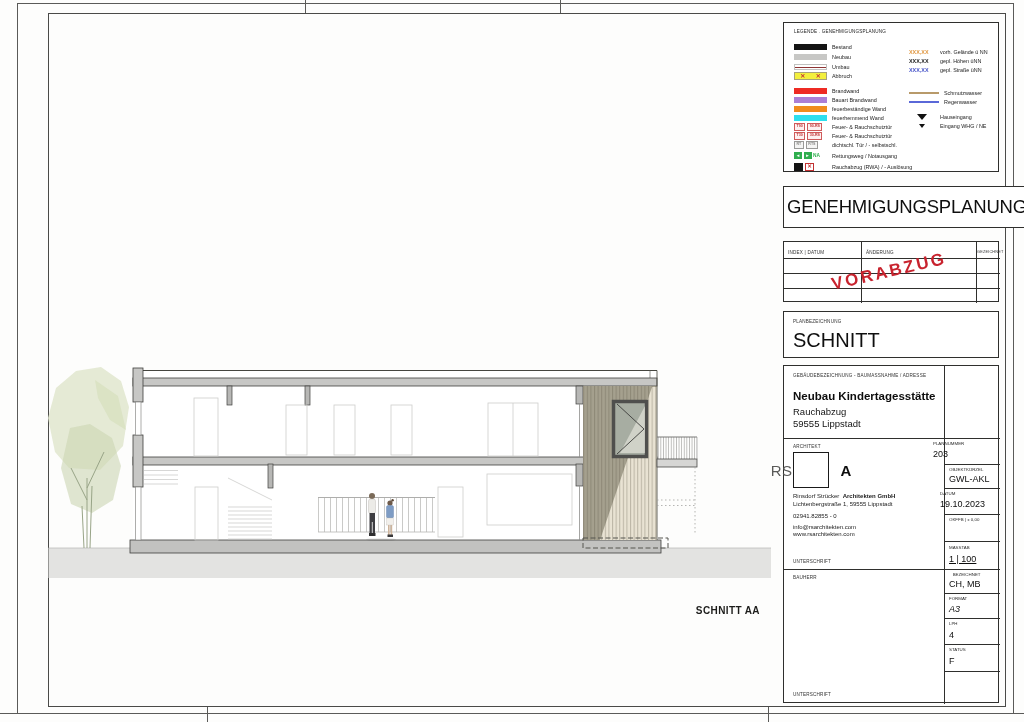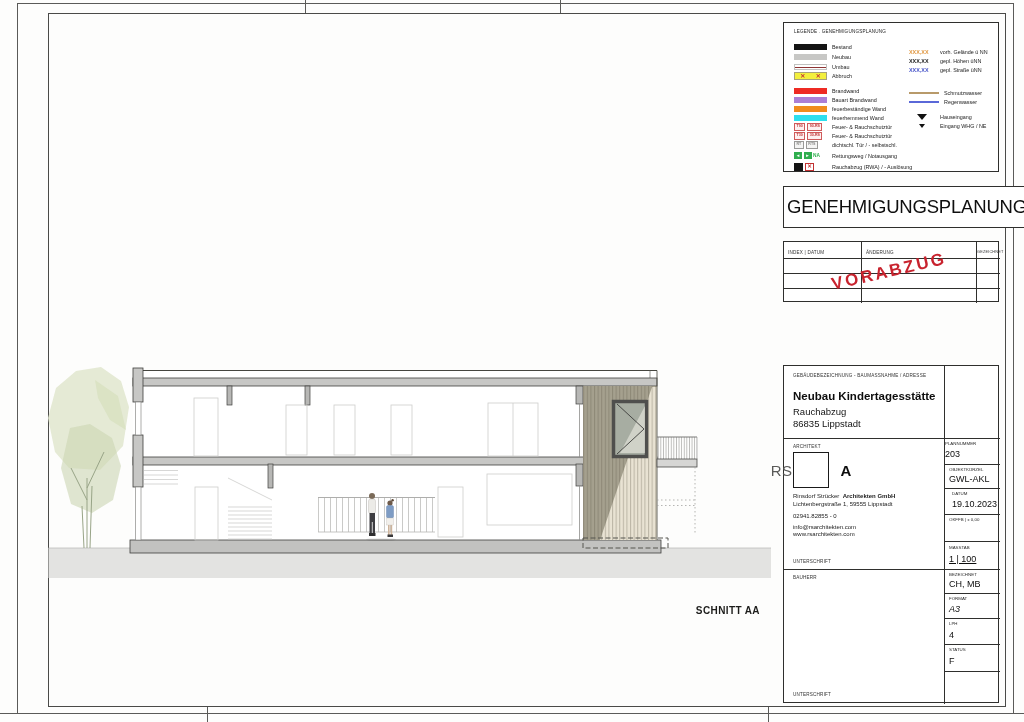--- a/index.html
+++ b/index.html
@@ -329,78 +329,82 @@
     <div class="abs rev-line" style="left:0; top:31px; width:216px; height:1px;"></div>
     <div class="abs rev-line" style="left:0; top:46px; width:216px; height:1px;"></div>
     <div class="abs rev-line" style="left:77px; top:0; width:1px; height:61px;"></div>
     <div class="abs rev-line" style="left:192px; top:0; width:1px; height:61px;"></div>
     <div class="abs micro" style="left:4px; top:8px;">INDEX | DATUM</div>
     <div class="abs micro" style="left:82px; top:8px;">ÄNDERUNG</div>
     <div class="abs micro" style="left:193px; top:8px; font-size:3.8px;">GEZEICHNET</div>
     <div class="abs stamp" style="left:48px; top:33px;">VORABZUG</div>
   </div>
 
+  <div class="abs panel-box" style="left:783px; top:311px; width:216px; height:47px;">
+    <div class="abs micro" style="left:9px; top:7px;">PLANBEZEICHNUNG</div>
+    <div class="abs" style="left:9px; top:17px; font-size:20px; color:#0f0f0f;">SCHNITT</div>
+  </div>
 
   <div class="abs panel-box" style="left:783px; top:365px; width:216px; height:338px;">
 
     <div class="abs tb-line" style="left:0; top:72px; width:216px; height:1px;"></div>
     <div class="abs tb-line" style="left:0; top:203px; width:216px; height:1px;"></div>
     <div class="abs tb-line" style="left:160px; top:0; width:1px; height:338px;"></div>
     <div class="abs tb-line" style="left:160px; top:98px;  width:56px; height:1px;"></div>
     <div class="abs tb-line" style="left:160px; top:122px; width:56px; height:1px;"></div>
     <div class="abs tb-line" style="left:160px; top:148px; width:56px; height:1px;"></div>
     <div class="abs tb-line" style="left:160px; top:175px; width:56px; height:1px;"></div>
     <div class="abs tb-line" style="left:160px; top:227px; width:56px; height:1px;"></div>
     <div class="abs tb-line" style="left:160px; top:252px; width:56px; height:1px;"></div>
     <div class="abs tb-line" style="left:160px; top:278px; width:56px; height:1px;"></div>
     <div class="abs tb-line" style="left:160px; top:305px; width:56px; height:1px;"></div>
 
     <div class="abs micro" style="left:9px; top:7px;">GEBÄUDEBEZEICHNUNG - BAUMASSNAHME / ADRESSE</div>
     <div class="abs tb-name" style="left:9px; top:24px;">Neubau Kindertagesstätte</div>
     <div class="abs tb-addr" style="left:9px; top:40px;">Rauchabzug</div>
-    <div class="abs tb-addr" style="left:9px; top:52px;">86835 Lippstadt</div>
+    <div class="abs tb-addr" style="left:9px; top:52px;">59555 Lippstadt</div>
 
     <div class="abs micro" style="left:9px; top:78px;">ARCHITEKT</div>
     <div class="abs logo-box" style="left:9px; top:86px;">
       <span class="logo-rs">RS</span>
         <span class="logo-a">A</span>
     </div>
     <div class="abs tiny6" style="left:9px; top:127px;">
       <span>Rinsdorf Strücker</span>&nbsp;&nbsp;<b>Architekten GmbH</b>
     </div>
     <div class="abs tiny6" style="left:9px; top:135px;">Lichtenbergstraße 1, 59555 Lippstadt</div>
     <div class="abs tiny6" style="left:9px; top:147px;">02941.82855 - 0</div>
     <div class="abs tiny6" style="left:9px; top:158px;">info@rsarchitekten.com</div>
     <div class="abs tiny6" style="left:9px; top:165px;">www.rsarchitekten.com</div>
     <div class="abs micro" style="left:9px; top:193px;">UNTERSCHRIFT</div>
 
     <div class="abs micro" style="left:9px; top:209px;">BAUHERR</div>
     <div class="abs micro" style="left:9px; top:326px;">UNTERSCHRIFT</div>
 
-    <div class="abs" style="left:157px; top:72px;">
+    <div class="abs" style="left:145px; top:72px;">
       <div class="meta-label" style="padding:3px 0 0 4px;">PLANNUMMER</div>
       <div class="meta-value" style="padding:3px 0 0 4px;">203</div>
     </div>
     <div class="abs" style="left:161px; top:98px;">
       <div class="meta-label" style="padding:3px 0 0 4px;">OBJEKTKÜRZEL</div>
       <div class="meta-value" style="padding:2px 0 0 4px;">GWL-AKL</div>
     </div>
-    <div class="abs" style="left:164px; top:122px;">
+    <div class="abs" style="left:152px; top:122px;">
       <div class="meta-label" style="padding:3px 0 0 4px;">DATUM</div>
       <div class="meta-value" style="padding:3px 0 0 4px;">19.10.2023</div>
     </div>
     <div class="abs" style="left:161px; top:148px;">
       <div class="meta-label" style="padding:3px 0 0 4px;">OKFFB | ± 0,00</div>
       <div class="meta-value" style="padding:3px 0 0 4px;"></div>
     </div>
     <div class="abs" style="left:161px; top:175px;">
       <div class="meta-label" style="padding:4px 0 0 4px;">MASSTAB</div>
       <div class="meta-value" style="padding:4px 0 0 4px;text-decoration:underline;">1 | 100</div>
     </div>
-    <div class="abs" style="left:161px; top:203px;">
+    <div class="abs" style="left:161px; top:203px;text-align:right;">
       <div class="meta-label" style="padding:3px 0 0 4px;">BEZEICHNET</div>
       <div class="meta-value" style="padding:2px 0 0 4px;">CH, MB</div>
     </div>
     <div class="abs" style="left:161px; top:227px;">
       <div class="meta-label" style="padding:3px 0 0 4px;">FORMAT</div>
       <div class="meta-value" style="padding:3px 0 0 4px;font-style:italic;">A3</div>
     </div>
     <div class="abs" style="left:161px; top:252px;">
       <div class="meta-label" style="padding:3px 0 0 4px;">LPH</div>
       <div class="meta-value" style="padding:4px 0 0 4px;">4</div>

